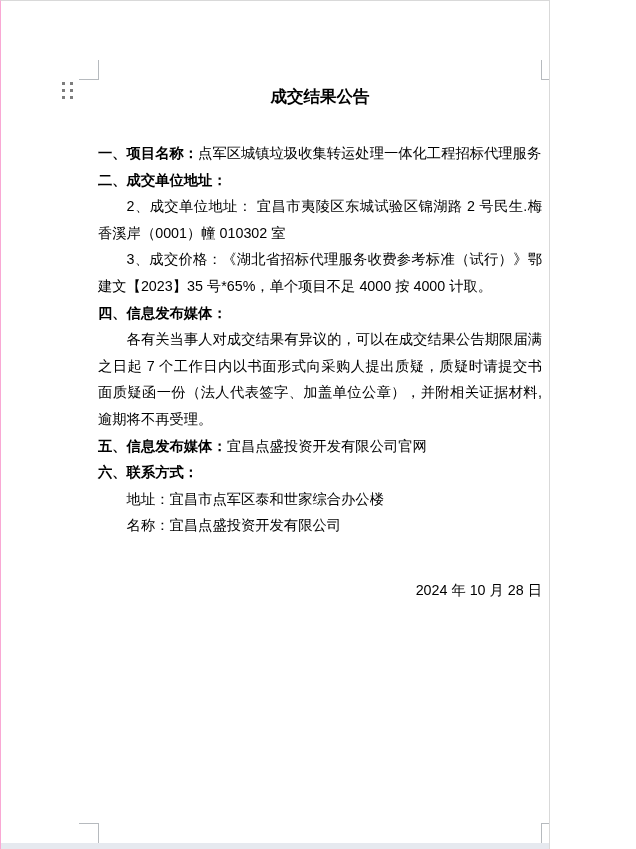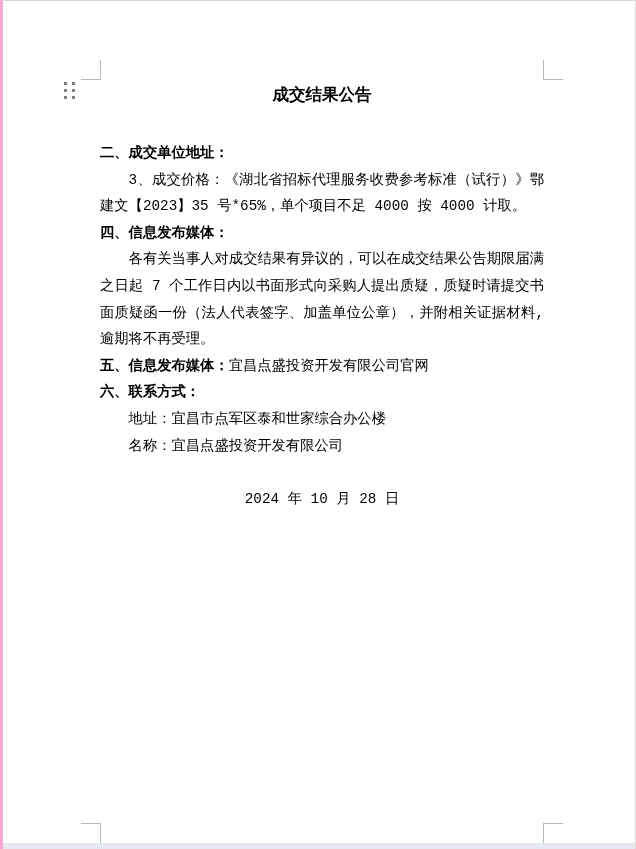--- a/index.html
+++ b/index.html
@@ -1,25 +1,25 @@
 <!DOCTYPE html>
 <html><head>
 <meta charset="utf-8">
 <style>
   html,body { margin:0; padding:0; background:#fff; }
   .page {
     position:relative;
-    width:636px; height:849px;
+    width:550px; height:849px;
     box-sizing:border-box;
     background:#ffffff;
-    border-left:3px solid #f9a8d4;
+    border-left:1px solid #f9a8d4;
     border-top:1px solid #d9d9d9;
     border-right:1px solid #d9d9d9;
     overflow:hidden;
-    font-family:Liberation Mono, monospace;
+    font-family:Liberation Sans, sans-serif;
     color:#000;
   }
   
   .mark { position:absolute; width:19px; height:19px; border:0 solid #b6babe; }
   .mark-tl { left:78px;  top:59px;  border-right-width:1px; border-bottom-width:1px; }
   .mark-tr { left:540px; top:59px;  border-left-width:1px;  border-bottom-width:1px; }
   .mark-bl { left:78px;  top:822px; border-right-width:1px; border-top-width:1px; }
   .mark-br { left:540px; top:822px; border-left-width:1px;  border-top-width:1px; }
   
   .drag-handle {
@@ -34,21 +34,21 @@
     font-size:14.3px; line-height:26.6px;
     text-align:justify; text-justify:inter-ideograph;
   }
   .doc-title {
     font-size:16.5px; font-weight:bold; text-align:center;
     line-height:22px; margin:0 0 33px 0;
   }
   .para { margin:0; }
   .para.indent { text-indent:2em; }
   .para .b { font-weight:bold; }
-  .doc-date { margin:27px 0 0 0; text-align:center; }
+  .doc-date { margin:38px 0 0 0; text-align:right; }
   
   .bottom-strip {
     position:absolute; left:0; right:0; bottom:0; height:6px;
     background:#e6e9ef;
   }
 </style>
 </head>
 <body>
 
 <div class="page">
@@ -63,21 +63,23 @@
       <span class="dot"></span>
     <span class="dot"></span>
       <span class="dot"></span>
     <span class="dot"></span>
       <span class="dot"></span>
   </div>
 
   <div class="content">
     <h1 class="doc-title">成交结果公告</h1>
 
+    <p class="para"><span class="b">一、项目名称：</span><span>点军区城镇垃圾收集转运处理一体化工程招标代理服务</span></p>
     <p class="para"><span class="b">二、成交单位地址：</span><span></span></p>
+    <p class="para indent"><span class="b"></span><span>2、成交单位地址： 宜昌市夷陵区东城试验区锦湖路 2 号民生.梅香溪岸（0001）幢 010302 室</span></p>
     <p class="para indent"><span class="b"></span><span>3、成交价格：《湖北省招标代理服务收费参考标准（试行）》鄂建文【2023】35 号*65%，单个项目不足 4000 按 4000 计取。</span></p>
     <p class="para"><span class="b">四、信息发布媒体：</span><span></span></p>
     <p class="para indent"><span class="b"></span><span>各有关当事人对成交结果有异议的，可以在成交结果公告期限届满之日起 7 个工作日内以书面形式向采购人提出质疑，质疑时请提交书面质疑函一份（法人代表签字、加盖单位公章），并附相关证据材料,逾期将不再受理。</span></p>
     <p class="para"><span class="b">五、信息发布媒体：</span><span>宜昌点盛投资开发有限公司官网</span></p>
     <p class="para"><span class="b">六、联系方式：</span><span></span></p>
     <p class="para indent"><span class="b"></span><span>地址：宜昌市点军区泰和世家综合办公楼</span></p>
     <p class="para indent"><span class="b"></span><span>名称：宜昌点盛投资开发有限公司</span></p>
 
     <p class="doc-date">2024 年 10 月 28 日</p>
   </div>

